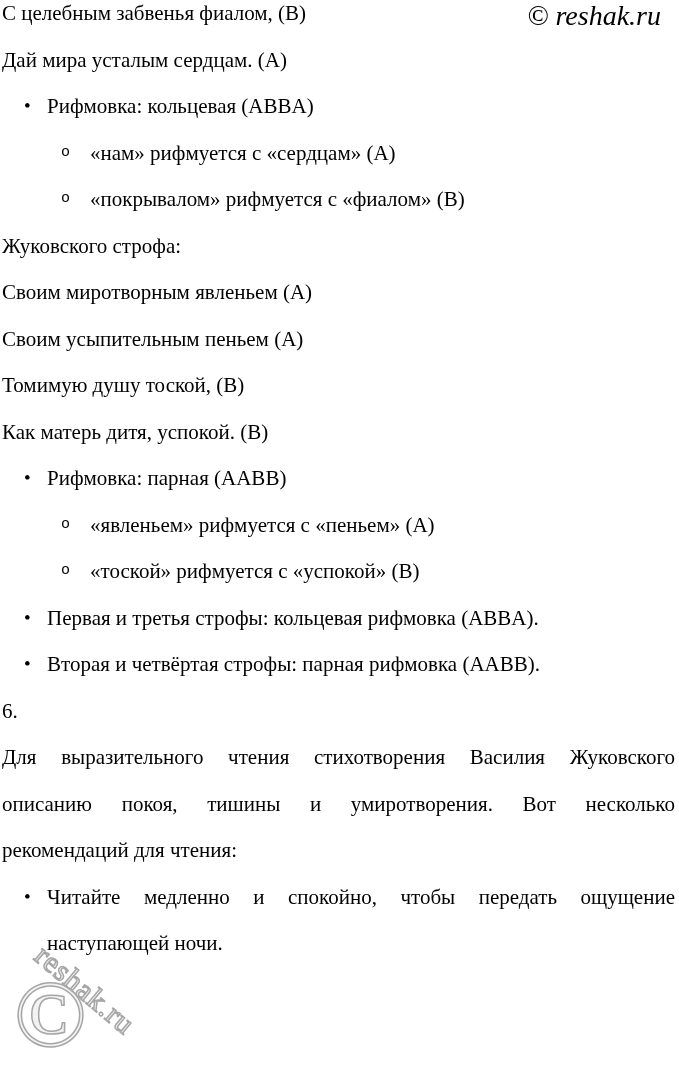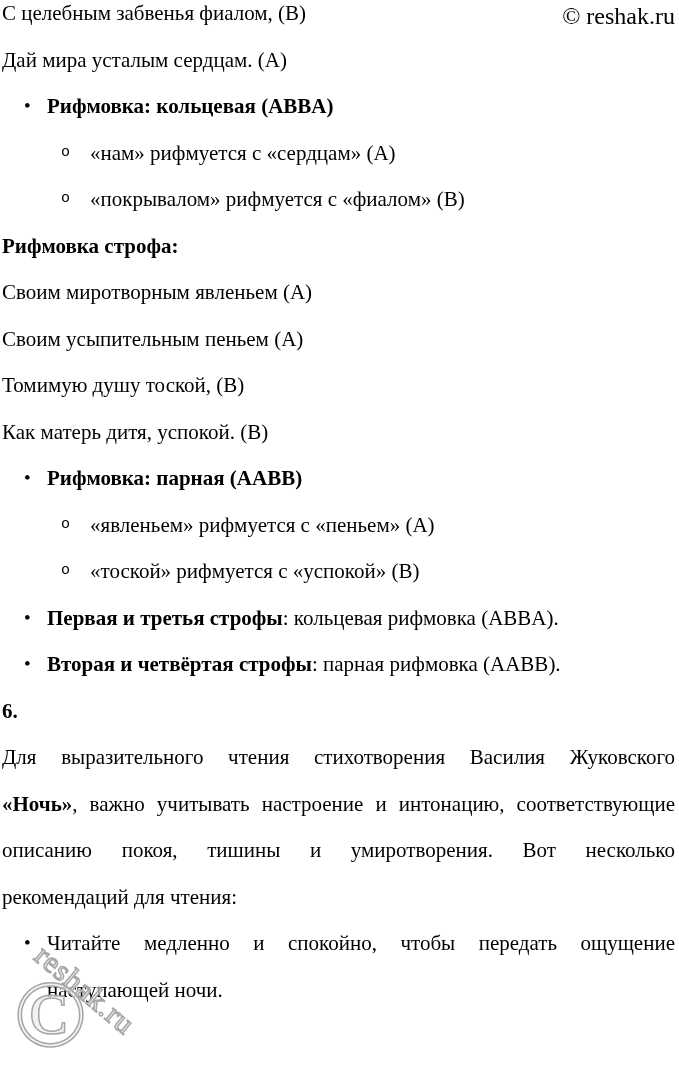--- a/index.html
+++ b/index.html
@@ -14,21 +14,21 @@
     overflow: hidden;
   }
   .content { margin-top: -10px; }
   .ln {
     line-height: 46.5px;
     padding-left: 2px;
     padding-right: 4px;
     white-space: nowrap;
     position: relative;
   }
-  .bold { font-weight: bold; }
+  .bold { font-weight: normal; }
   
   .b1 { padding-left: 47px; white-space: nowrap; }
   .m1 {
     position: absolute; left: 24px; top: 0;
     line-height: 46.5px; font-size: 19px;
   }
   
   .b2 { padding-left: 90px; white-space: nowrap; }
   .m2 {
     position: absolute; left: 61px; top: 0;
@@ -38,24 +38,25 @@
   }
   
   .jline {
     white-space: normal;
     text-align: justify;
     text-align-last: justify;
     text-justify: inter-word;
   }
   .credit {
     position: absolute;
-    top: 2px; right: 4px;
-    font-size: 24px;
+    top: 2px; right: 18px;
+    font-size: 28px;
     line-height: 28px;
     z-index: 2;
+    font-style: italic;
   }
   
   .wm {
     position: absolute;
     z-index: 5;
     pointer-events: none;
     color: rgba(255,255,255,0.6);
     -webkit-text-stroke: 1.5px #a6a6a6;
     text-shadow: 0 0 1px rgba(160,160,160,0.35);
     font-family: "Liberation Serif", "DejaVu Serif", serif;
@@ -88,21 +89,21 @@
     <div class="ln b1">
       <span class="m1">•</span><span class="bold">Рифмовка: кольцевая (ABBA)</span>
     </div>
     <div class="ln b2">
       <span class="m2">o</span><span>«нам» рифмуется с «сердцам» (A)</span>
     </div>
     <div class="ln b2">
       <span class="m2">o</span><span>«покрывалом» рифмуется с «фиалом» (B)</span>
     </div>
 
-    <div class="ln bold">Рифмовка строфа:</div>
+    <div class="ln bold">Жуковского строфа:</div>
     <div class="ln">Своим миротворным явленьем (A)</div>
     <div class="ln">Своим усыпительным пеньем (A)</div>
     <div class="ln">Томимую душу тоской, (B)</div>
     <div class="ln">Как матерь дитя, успокой. (B)</div>
 
     <div class="ln b1">
       <span class="m1">•</span><span class="bold">Рифмовка: парная (AABB)</span>
     </div>
     <div class="ln b2">
       <span class="m2">o</span><span>«явленьем» рифмуется с «пеньем» (A)</span>
@@ -114,23 +115,20 @@
     <div class="ln b1">
       <span class="m1">•</span><span class="bold">Первая и третья строфы</span><span>: кольцевая рифмовка (ABBA).</span>
     </div>
     <div class="ln b1">
       <span class="m1">•</span><span class="bold">Вторая и четвёртая строфы</span><span>: парная рифмовка (AABB).</span>
     </div>
 
     <div class="ln bold">6.</div>
 
     <div class="ln jline">Для выразительного чтения стихотворения Василия Жуковского</div>
-    <div class="ln jline">
-      <span class="bold">«Ночь»</span><span>, важно учитывать настроение и интонацию, соответствующие</span>
-    </div>
     <div class="ln jline">описанию покоя, тишины и умиротворения. Вот несколько</div>
     <div class="ln">рекомендаций для чтения:</div>
 
     <div class="ln b1 jline">
       <span class="m1">•</span><span>Читайте медленно и спокойно, чтобы передать ощущение</span>
     </div>
     <div class="ln b1">наступающей ночи.</div>
 
   </div>
 

